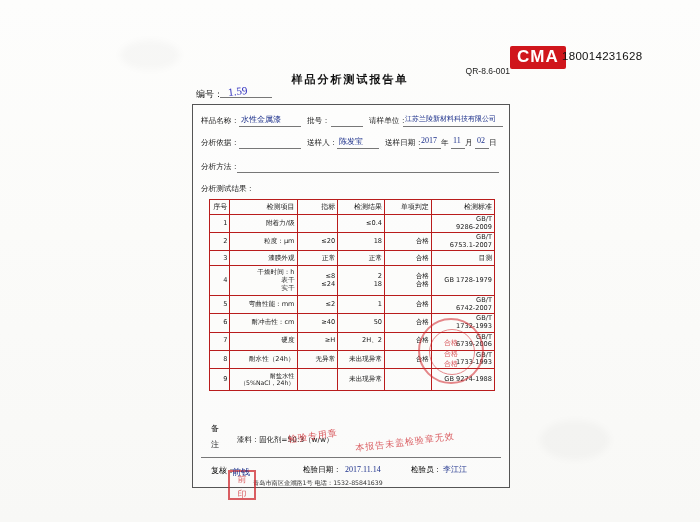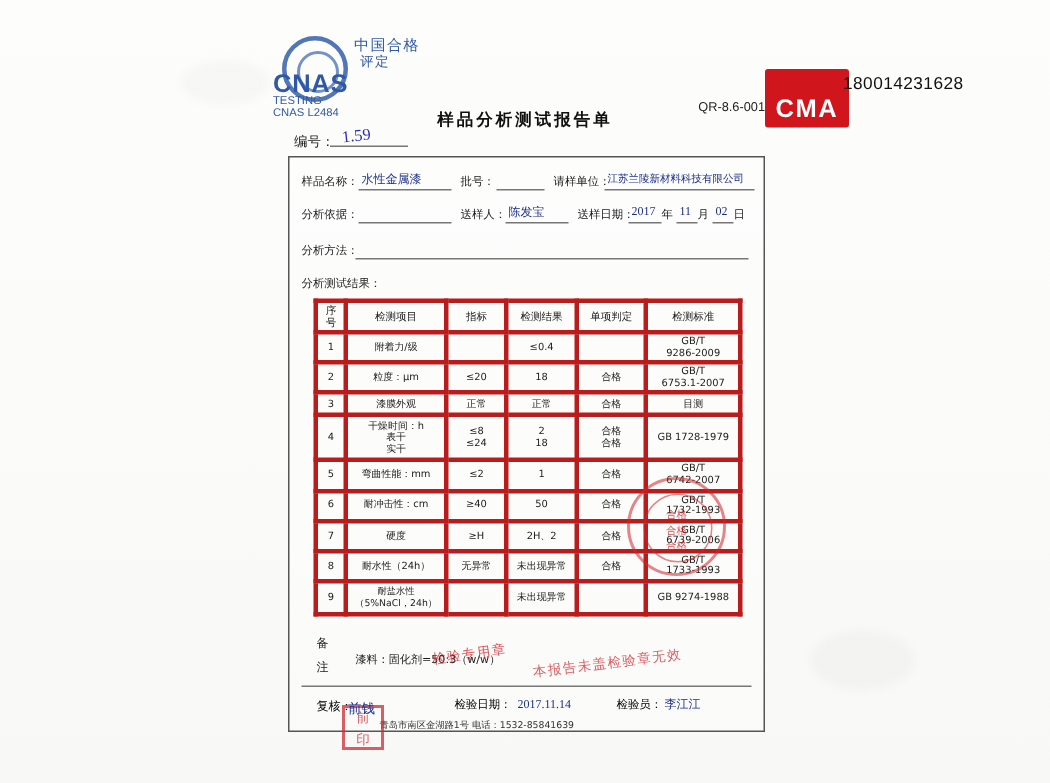--- a/index.html
+++ b/index.html
@@ -66,21 +66,21 @@
     font-size: 12.5px; color: #1a1a1a; white-space: nowrap;
     font-family: "DejaVu Sans", sans-serif; letter-spacing: -0.2px;
   }
   .cma {
     position: absolute; left: 330px; top: 28px; width: 150px; height: 34px;
   }
   .cma-badge {
     position: absolute; left: 0; top: 0;
     background: #d0161c; color: #fff;
     font-family: "Liberation Sans", sans-serif; font-weight: bold;
-    font-size: 17px; padding: 17px 7px 2px 7px; letter-spacing: 1px;
+    font-size: 17px; padding: 1px 7px 2px 7px; letter-spacing: 1px;
     border-radius: 2px;
   }
   .cma-num {
     position: absolute; left: 52px; top: 4px;
     font-family: "Liberation Sans", sans-serif;
     font-size: 11.5px; color: #111; letter-spacing: .3px;
   }
   
   .title {
     position: absolute; left: 0; top: 72px; width: 700px;
@@ -119,23 +119,23 @@
   
   .line { position: absolute; border-bottom: 1px solid #777; height: 0; }
   
   table.main {
     position: absolute; left: 16px; top: 94px;
     width: 286px;
     border-collapse: collapse;
     font-size: 6.6px; color: #1a1a1a;
   }
   table.main th, table.main td {
-    border: 3px solid #b91c1c;
+    border: 1px solid #b91c1c;
     padding: 1px 2px;
-    text-align: center;
+    text-align: right;
     vertical-align: middle;
     height: 15px;
     line-height: 1.15;
   }
   table.main th { font-weight: normal; font-size: 7px; }
   td.lft { text-align: left; padding-left: 3px; }
   .sub { font-size: 6.2px; }
   
   .c0 { width: 20px; }
   .c1 { width: 66px; }
@@ -204,28 +204,20 @@
 </head>
 <body>
 
 <div id="page">
   <div id="paper"></div>
 
   <div class="smudge" style="left:120px;top:40px;width:60px;height:30px;"></div>
   <div class="smudge" style="left:540px;top:420px;width:70px;height:40px;"></div>
 
   <div class="hdr">
-    <div class="cnas-blue">
-      <div class="cnas-ring"></div>
-      <div class="cnas-cn1">中国合格</div>
-      <div class="cnas-cn2">评定</div>
-      <div class="cnas-word">CNAS</div>
-      <div class="cnas-test">TESTING</div>
-      <div class="cnas-no">CNAS L2484</div>
-    </div>
     <div class="cma">
       <div class="cma-badge">CMA</div>
       <div class="cma-num">180014231628</div>
     </div>
   </div>
 
   <div class="title">样品分析测试报告单</div>
   <div class="qr-code-no">QR-8.6-001</div>
   <div class="bianhao">编号：</div>
   <div class="bianhao-val">1.59</div>

